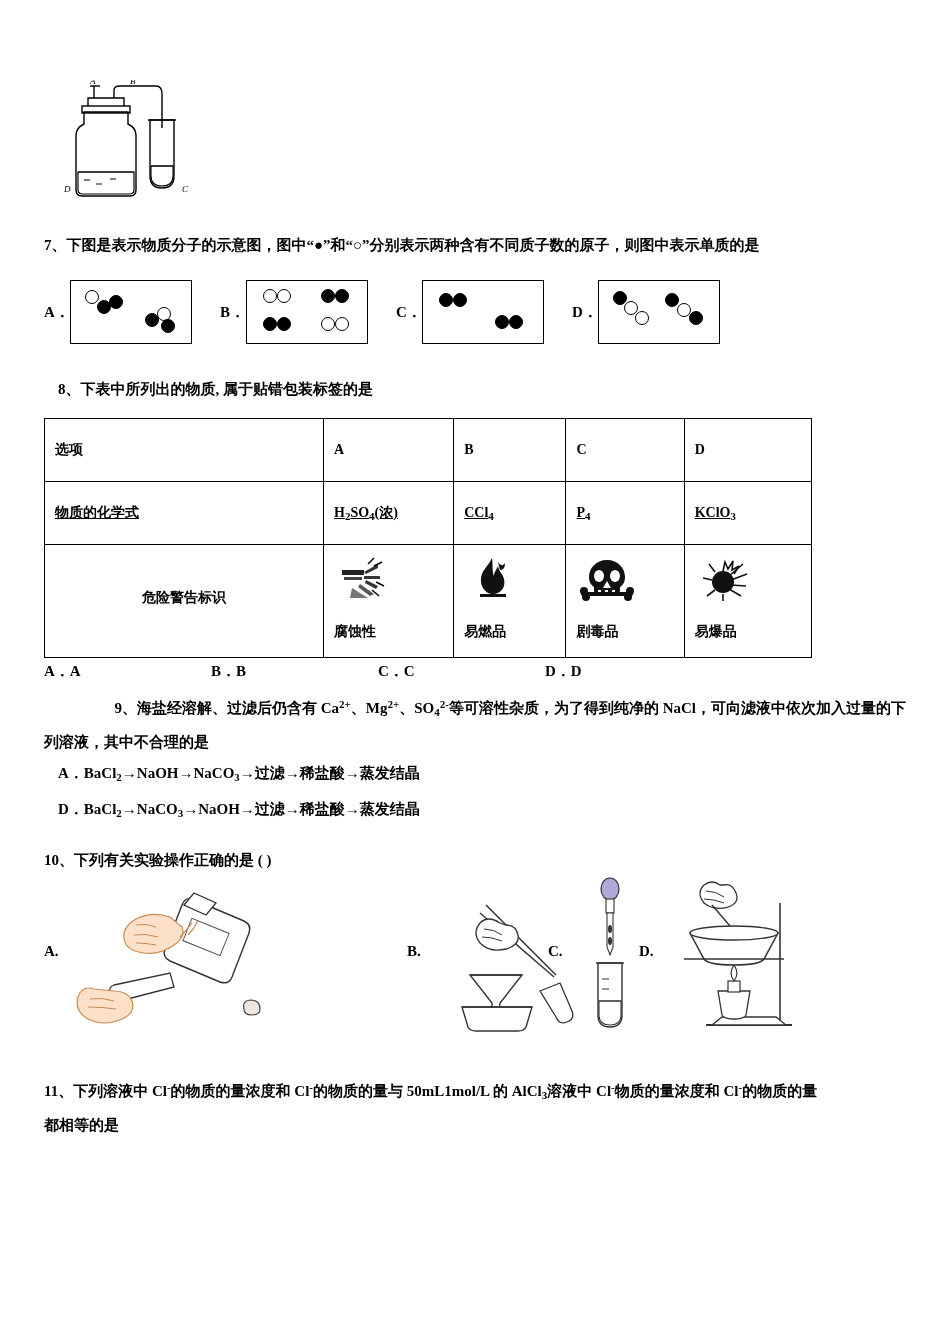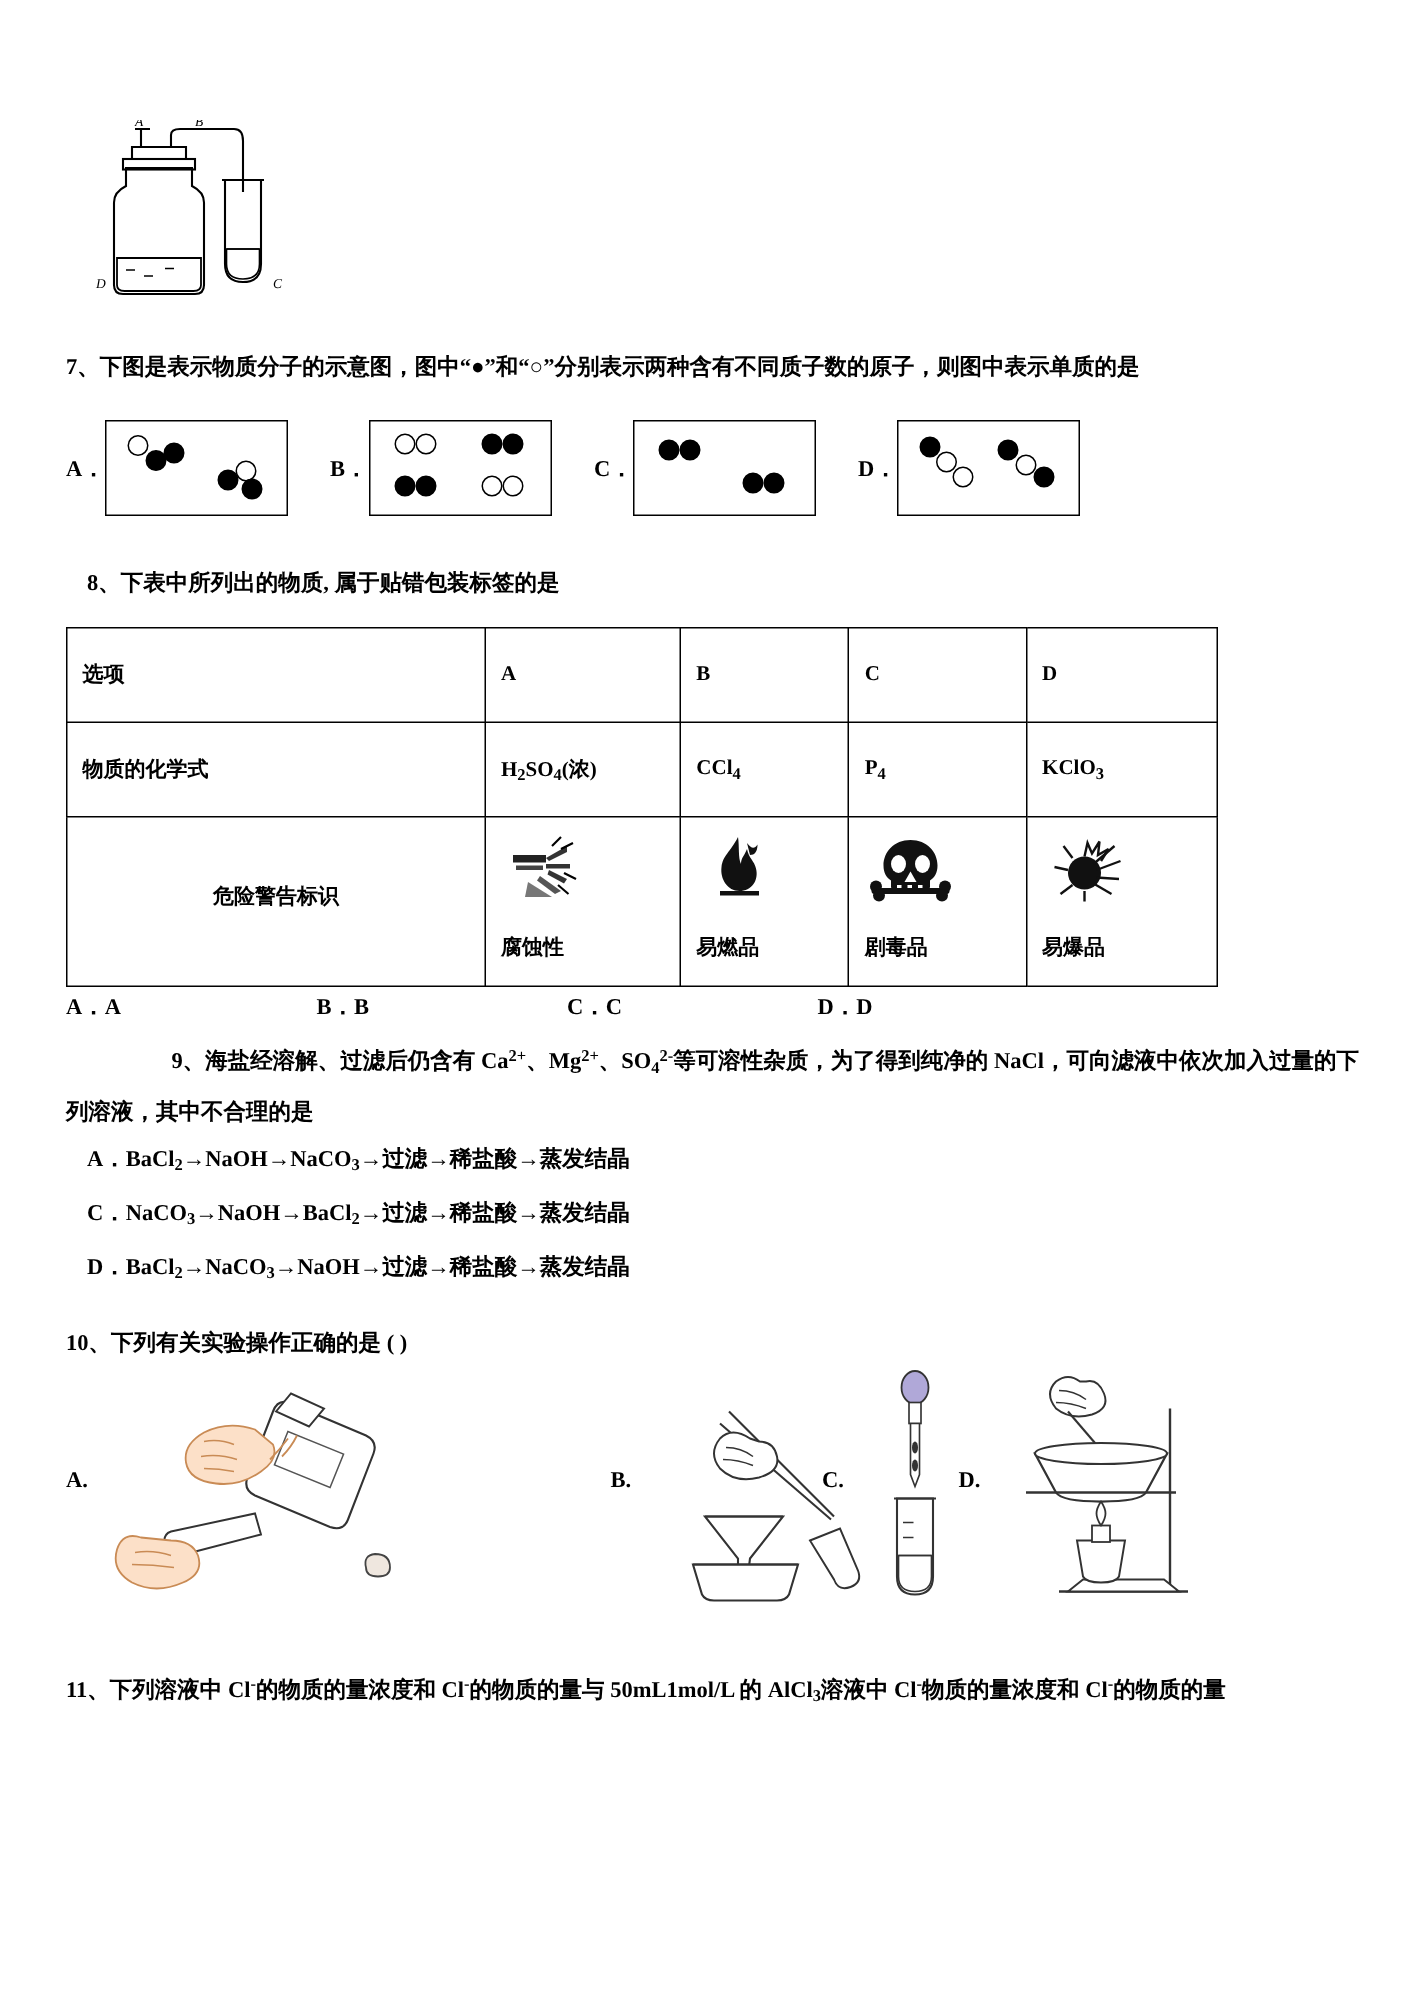--- a/index.html
+++ b/index.html
@@ -96,21 +96,21 @@
     font-size: 14px;
   }
   table.haz td {
     border: 1px solid #000;
     padding: 8px 10px;
     vertical-align: middle;
     font-weight: bold;
   }
   table.haz td.first { width: 258px; }
   table.haz tr.r1 td { height: 46px; }
-  table.haz tr.r2 td { height: 46px; }
+  table.haz tr.r2 td { height: 46px; text-decoration: underline; }
   table.haz tr.r3 td { height: 96px; vertical-align: top; }
   .haz-cell {
     height: 90px;
     position: relative;
   }
   .haz-icon {
     height: 52px;
     display: flex;
     align-items: center;
     justify-content: flex-start;
@@ -358,21 +358,20 @@
     <div>C．C</div>
     <div>D．D</div>
   </div>
 
   <div class="qline" style="margin-top:8px;text-align:right;">
     <span>9、</span>海盐经溶解、过滤后仍含有 Ca<span class="sup">2+</span>、Mg<span class="sup">2+</span>、SO<span class="sub">4</span><span class="sup">2-</span>等可溶性杂质，为了得到纯净的 NaCl，可向滤液中依次加入过量的下
   </div>
   <div class="qline">列溶液，其中不合理的是</div>
 
   <div class="opt-line">A．BaCl<span class="sub">2</span>→NaOH→NaCO<span class="sub">3</span>→过滤→稀盐酸→蒸发结晶</div>
-  <div class="opt-line">C．NaCO<span class="sub">3</span>→NaOH→BaCl<span class="sub">2</span>→过滤→稀盐酸→蒸发结晶</div>
   <div class="opt-line">D．BaCl<span class="sub">2</span>→NaCO<span class="sub">3</span>→NaOH→过滤→稀盐酸→蒸发结晶</div>
 
   <div class="qline" style="margin-top:16px;">
     <span>10、</span><span>下列有关实验操作正确的是 (      )</span>
   </div>
 
   <div class="exp-row">
     <div class="exp-label" style="left:0px; top:62px;">A.</div>
     <div style="position:absolute; left:30px; top:0px;">
       <svg width="210" height="160" viewBox="0 0 210 160">
@@ -464,15 +463,16 @@
         <path d="M52 116 L84 116 L80 140 Q78 144 68 144 Q58 144 56 140 Z" fill="#fff" stroke="#333" stroke-width="1.3"></path>
         <rect x="62" y="106" width="12" height="11" fill="#fff" stroke="#333" stroke-width="1.2"></rect>
         <path d="M68 106 C64 100 64 96 68 90 C72 96 72 100 68 106 Z" fill="#fff" stroke="#333" stroke-width="1.2"></path>
       </svg>
     </div>
   </div>
 
   <div class="qline" style="margin-top:26px;">
     <span>11、</span>下列溶液中 Cl<span class="sup">-</span>的物质的量浓度和 Cl<span class="sup">-</span>的物质的量与 50mL1mol/L 的 AlCl<span class="sub">3</span>溶液中 Cl<span class="sup">-</span>物质的量浓度和 Cl<span class="sup">-</span>的物质的量
   </div>
+  <div class="qline">都相等的是</div>
 
 </div>
 </div>
 
 </body></html>

